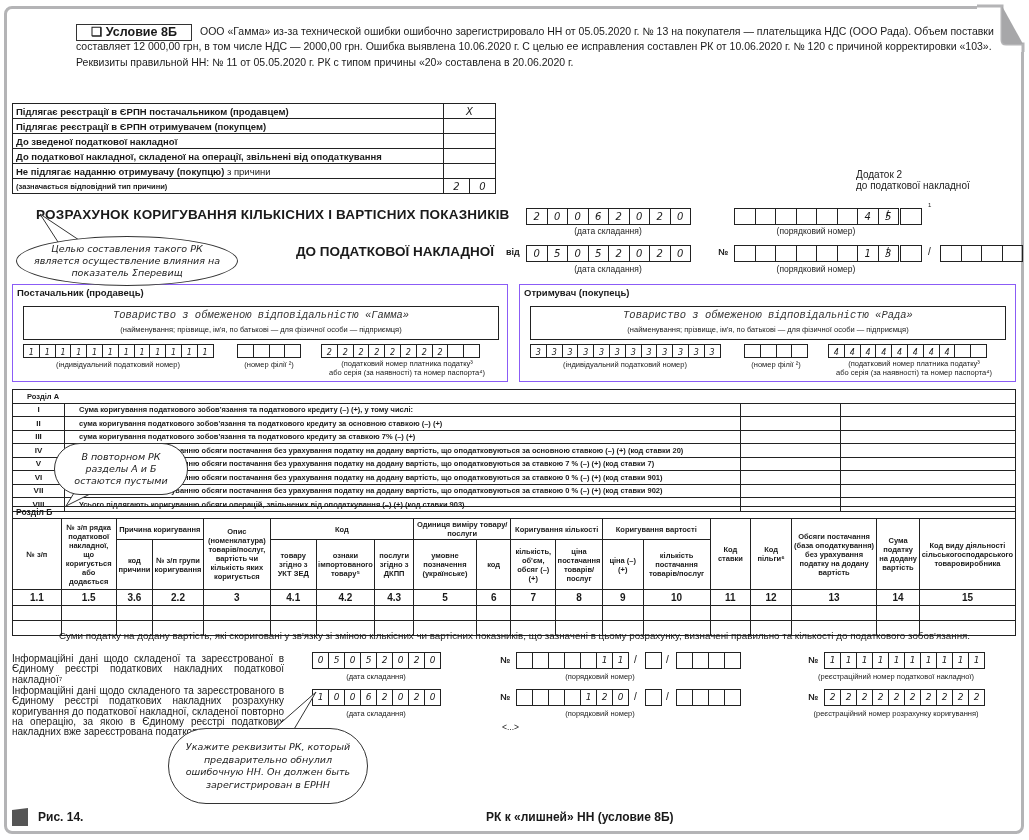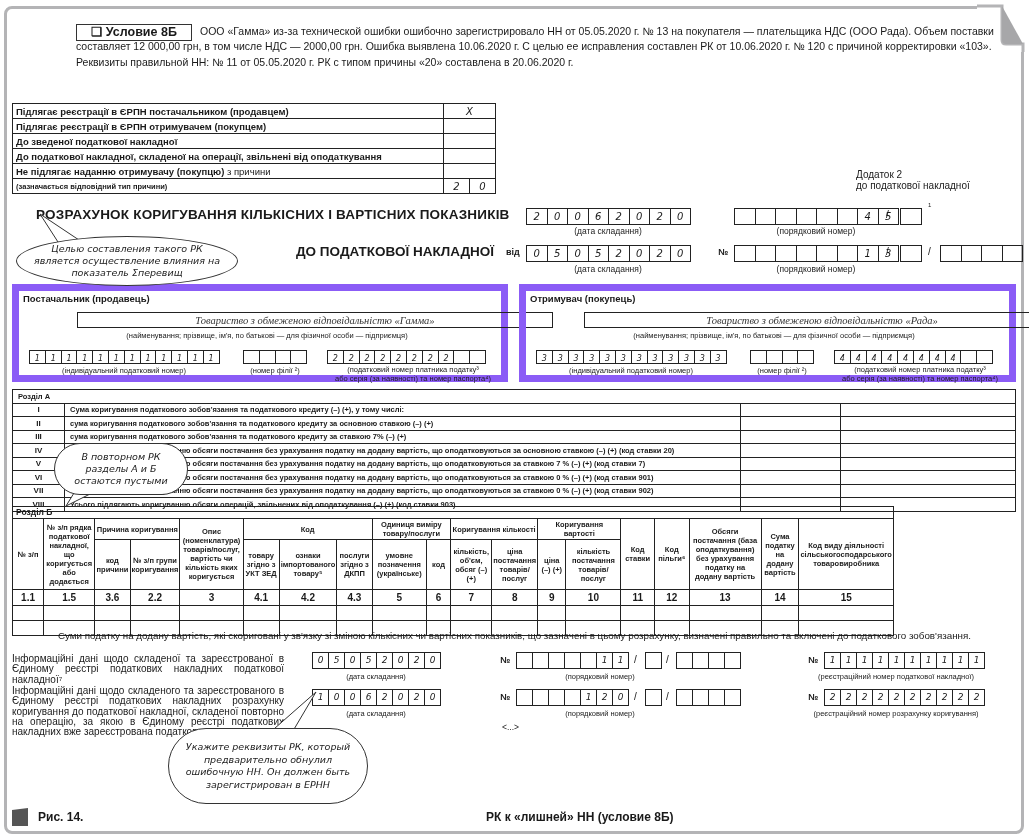--- a/index.html
+++ b/index.html
@@ -18,29 +18,29 @@
   .flags .note { font-size: 7.5px; font-weight: normal; }
   .title1 { left: 36px; top: 207px; font-weight: bold; font-size: 13.5px; letter-spacing: 0.2px; }
   .title2 { left: 296px; top: 244px; font-weight: bold; font-size: 13.5px; }
   .vid { font-weight: bold; font-size: 9px; }
   .digits { display: flex; border: 1px solid #222; border-right: none; height: 17px; }
   .digits span { width: 20.5px; border-right: 1px solid #222; text-align: center; font-family: "DejaVu Sans", sans-serif; font-style: italic; font-size: 10px; line-height: 15px; }
   .digits.sm span { width: 15.8px; font-size: 8px; }
   .digits.xs span { width: 16px; font-size: 9px; }
   .cap { font-size: 8.5px; text-align: center; }
   .small { font-size: 8.5px; }
-  .party { border: 7px solid #8b5cf6; }
+  .party { border: 1px solid #8b5cf6; }
   .party .hdr { font-weight: bold; font-size: 9.5px; padding: 2px 4px; }
-  .namebox { border: 1px solid #222; height: 16px; text-align: center; font-family: Liberation Serif, serif; font-style: italic; font-size: 10.5px; line-height: 16px; color: #333; margin-left: 48px; }
+  .namebox { border: 1px solid #222; height: 34px; text-align: center; font-family: Liberation Mono, monospace; font-style: italic; font-size: 10.5px; line-height: 16px; color: #333; }
   .secA { left: 12px; top: 389px; width: 1004px; font-size: 7.5px; }
-  .secA td { border: 1px solid #222; height: 13.5px; padding: 0 5px; font-weight: bold; }
+  .secA td { border: 1px solid #222; height: 13.5px; padding: 0 14px; font-weight: bold; }
   .secA td.num { width: 52px; text-align: center; font-size: 8px; }
   .secA td.txt { width: 676px; }
   .secA td.c1 { width: 100px; }
-  .secB { left: 12px; top: 506px; width: 882px; font-size: 7.5px; }
+  .secB { left: 12px; top: 506px; width: 1004px; font-size: 7.5px; }
   .secB td { border: 1px solid #222; text-align: center; font-weight: bold; padding: 1px; line-height: 9px; }
   .secB tr.nums td { font-size: 10px; height: 16px; }
   .secB tr.empty td { height: 15px; }
   .sumtext { left: 0; width: 1029px; top: 630px; text-align: center; font-size: 9.8px; }
   .info { font-size: 10px; line-height: 10.3px; text-align: justify; }
   .bubble { border: 1px solid #333; border-radius: 50%; background: #fff; font-style: italic; font-family: "DejaVu Sans", sans-serif; text-align: center; color: #222; display: flex; align-items: center; justify-content: center; }
   .footer-label { font-weight: bold; font-size: 12px; }
 </style>
 </head>
 <body>
@@ -393,21 +393,21 @@
         <td></td>
         <td></td>
         <td></td>
         <td></td>
         <td></td>
         <td></td>
       </tr>
 </tbody>
   </table>
 
-<div class="abs sumtext">Суми податку на додану вартість, які скориговані у зв'язку зі зміною кількісних чи вартісних показників, що зазначені в цьому розрахунку, визначені правильно та включені до податкового зобов'язання.</div>
+<div class="abs sumtext">Суми податку на додану вартість, які скориговані у зв'язку зі зміною кількісних чи вартісних показників, що зазначені в цьому розрахунку, визначені правильно та кількості до податкового зобов'язання.</div>
 
 <div class="abs info" style="left:12px; top:654px; width:272px;">Інформаційні дані щодо складеної та зареєстрованої в Єдиному реєстрі податкових накладних податкової накладної⁷</div>
 <div class="abs digits xs" style="left:312px; top:652px;">
   <span>0</span>
     <span>5</span>
     <span>0</span>
     <span>5</span>
     <span>2</span>
     <span>0</span>
     <span>2</span>

